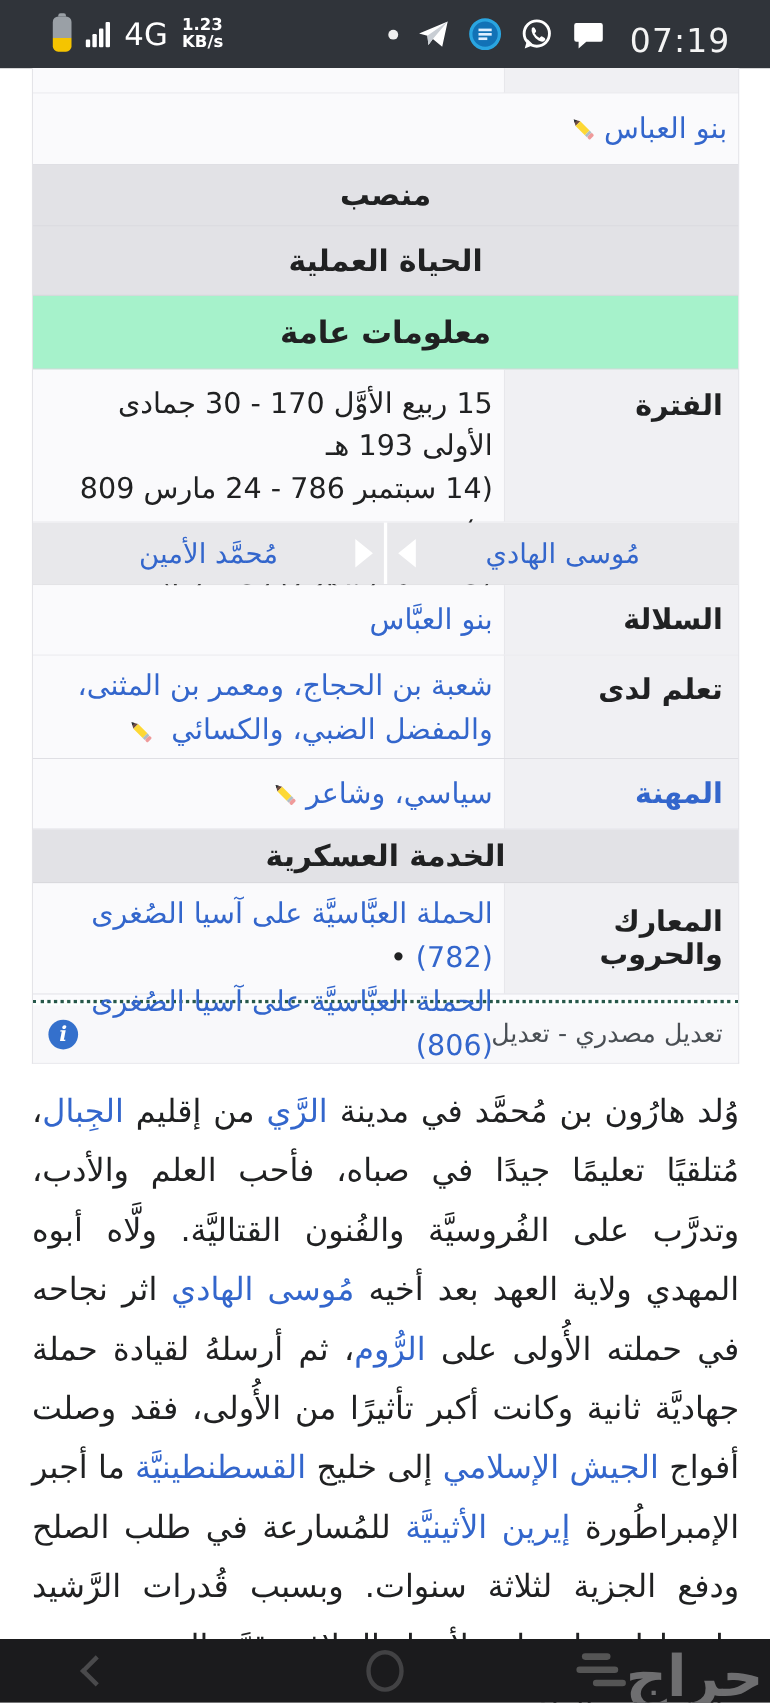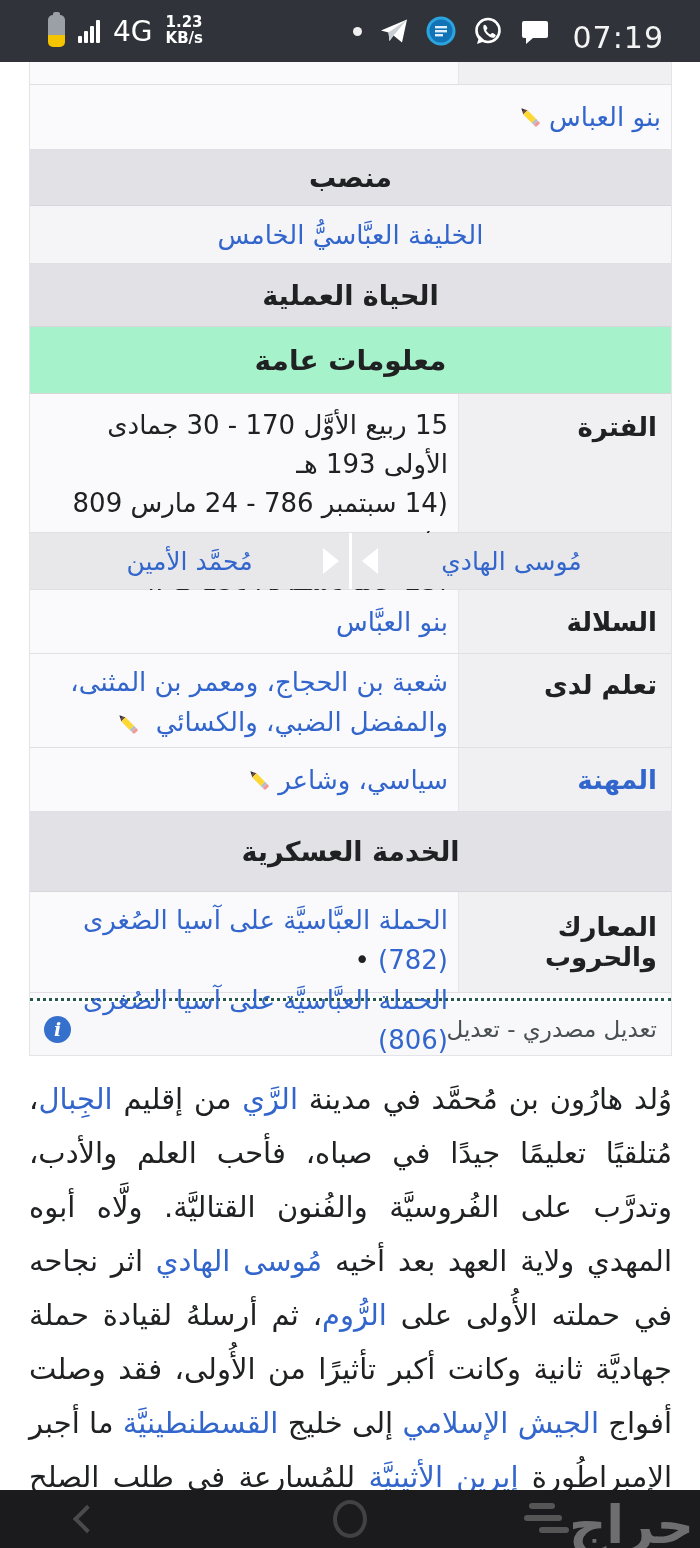--- a/index.html
+++ b/index.html
@@ -58,21 +58,21 @@
              border-top:13px solid transparent; border-bottom:13px solid transparent;
              border-right:16px solid #fff; }
   .arrow-l { position:absolute; right:10px; width:0; height:0;
              border-top:13px solid transparent; border-bottom:13px solid transparent;
              border-left:16px solid #fff; }
   .row-dynasty{ height:64px; }
   .row-studied{ height:94px; }
   .row-studied .ib-label{ align-items:flex-start; padding-top:16px; }
   .row-studied .ib-value{ align-items:flex-start; padding-top:8px; display:block; }
   .row-occupation{ height:64px; }
-  .row-military{ height:80px; }
+  .row-military{ height:49px; }
   .row-battles{ height:101px; }
   .row-battles .ib-label{ align-items:center; }
   .row-battles .ib-value{ display:block; padding-top:8px; }
   .sep { color:#202122; }
   .ib-dots { border-top:3px dotted #27584a; margin-top:5px; height:5px; background:#fdfffe; }
   .row-footer { height:52px; background:#f8f8fa; display:flex; align-items:center;
                 justify-content:space-between; padding:0 14px; border-bottom:none; }
   .edit-links { font-size:23px; color:#4a4f54; }
   .info-icon { width:27px; height:27px; border-radius:50%; background:#3470cc; color:#fff;
                display:flex; align-items:center; justify-content:center;
@@ -162,23 +162,20 @@
             <rect x="6" y="9.2" width="11" height="5.6" fill="#fdd835"></rect>
             <rect x="17" y="9.2" width="2.4" height="5.6" fill="#b0bec5"></rect>
             <rect x="19.4" y="9.2" width="3.2" height="5.6" rx="1.2" fill="#ef9a9a"></rect>
           </g>
         </svg>
       </div>
     </div>
 
     <div class="ib-header row-posheader">منصب</div>
 
-    <div class="row-position">
-      <a class="lnk">الخليفة العبَّاسيُّ الخامس</a>
-    </div>
 
     <div class="ib-header row-worklife">الحياة العملية</div>
 
     <div class="ib-header green row-general">معلومات عامة</div>
 
     <div class="ib-row row-period">
       <div class="ib-label">الفترة</div>
       <div class="ib-value">
         <span>15 ربيع الأوَّل 170 - 30 جمادى الأولى 193 هـ</span>
         <span>(14 سبتمبر 786 - 24 مارس 809 م)</span>

